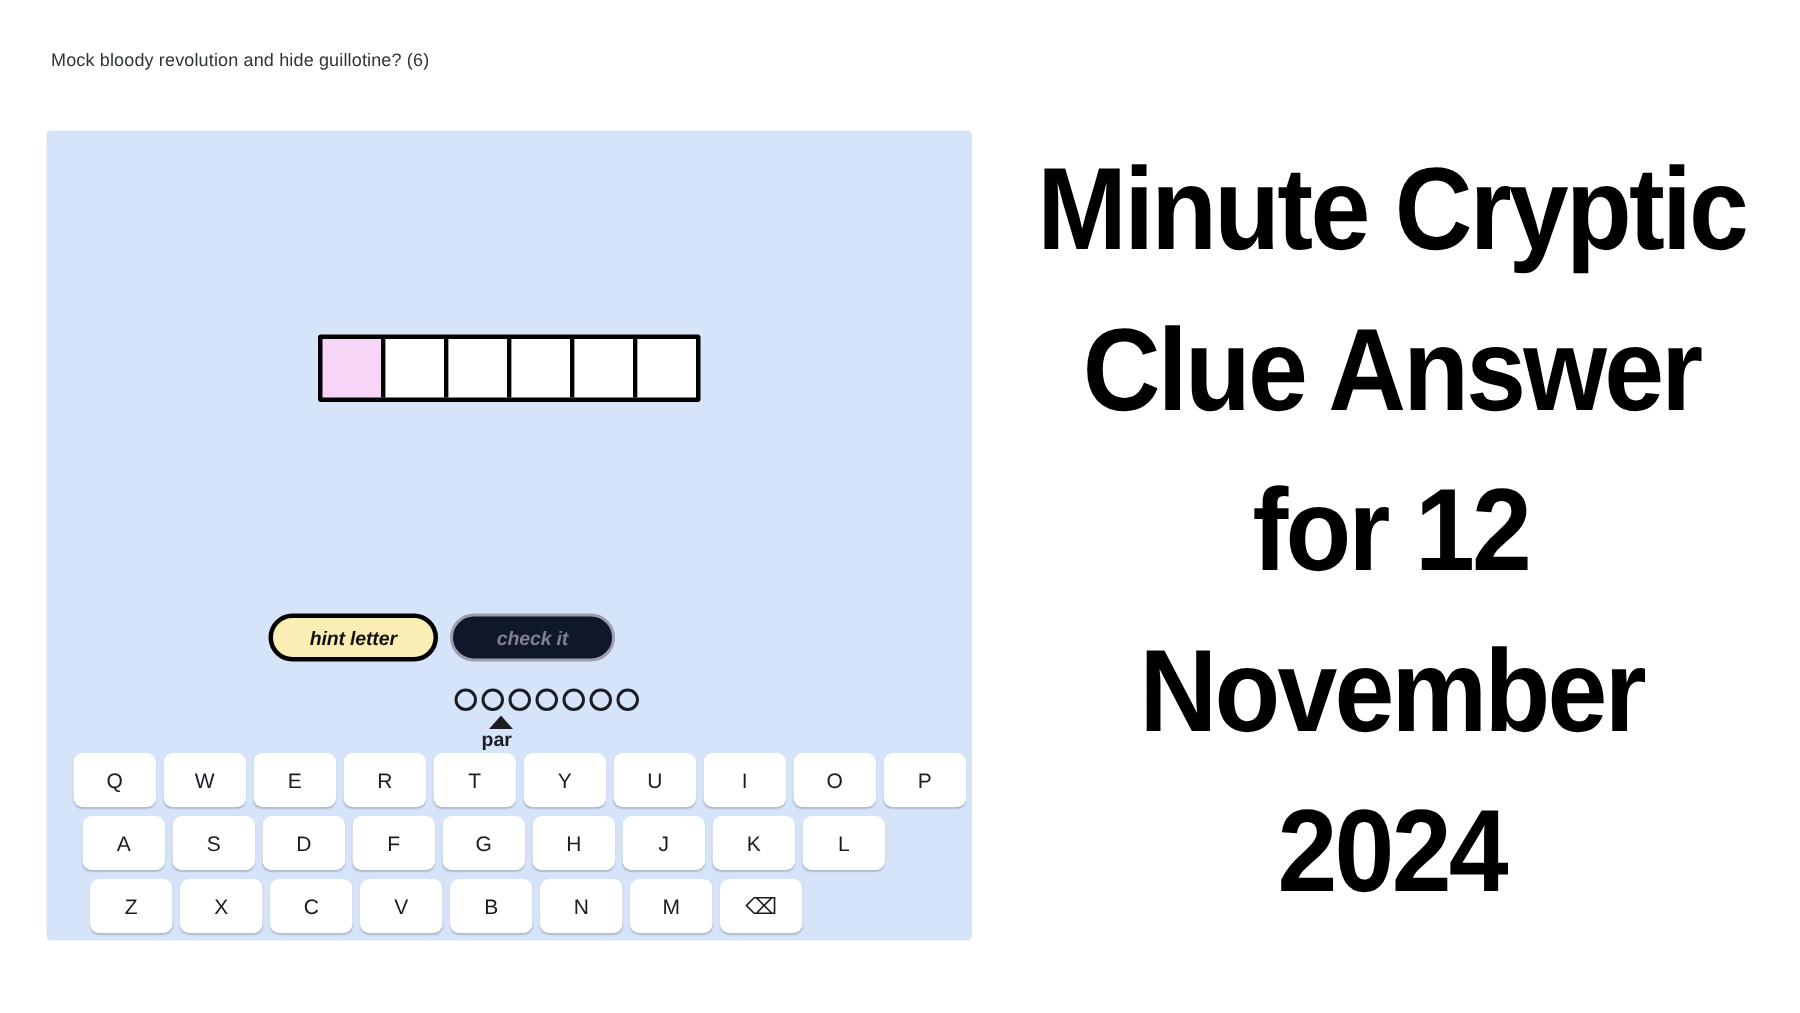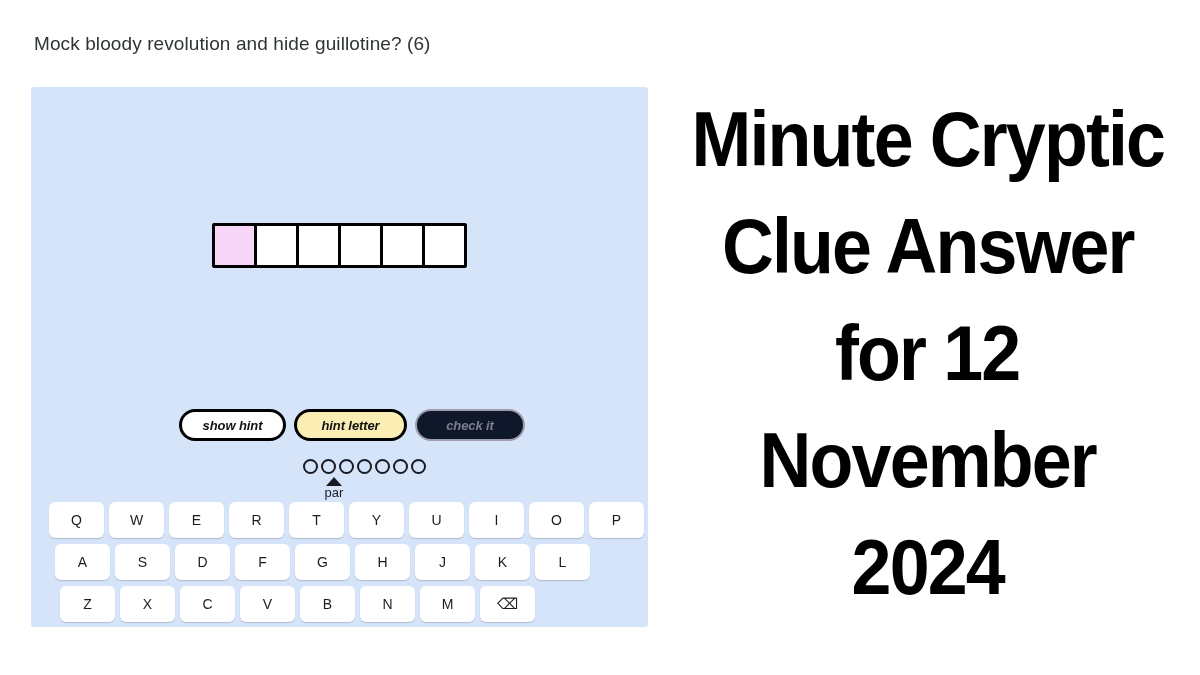--- a/index.html
+++ b/index.html
@@ -22,21 +22,21 @@
     left: 0;
     top: 0;
     width: 655px;
     height: 675px;
   }
 
   #clue-text {
     position: absolute;
     left: 34px;
     top: 33px;
-    font-size: 19px;
+    font-size: 12px;
     color: #2f3437;
     letter-spacing: 0.1px;
     white-space: nowrap;
   }
 
   #puzzle-panel {
     position: absolute;
     left: 31px;
     top: 87px;
     width: 617px;
@@ -125,22 +125,23 @@
     height: 15px;
     border: 2px solid #1b1b24;
     border-radius: 50%;
     box-sizing: border-box;
     background: transparent;
   }
   #par-marker {
     position: absolute;
     left: 18px;
     top: 18px;
-    text-align: center;
+    text-align: left;
     width: 26px;
+    font-weight: bold;
   }
   #par-triangle {
     width: 0;
     height: 0;
     margin: 0 auto;
     border-left: 8px solid transparent;
     border-right: 8px solid transparent;
     border-bottom: 9px solid #1b1b24;
   }
   #par-label {
@@ -220,21 +221,20 @@
     <div id="crossword-grid">
       <div class="grid-cell active"></div>
       <div class="grid-cell"></div>
       <div class="grid-cell"></div>
       <div class="grid-cell"></div>
       <div class="grid-cell"></div>
       <div class="grid-cell"></div>
     </div>
 
     <div id="action-buttons">
-      <div class="action-button hint">show hint</div>
       <div class="action-button letter">hint letter</div>
       <div class="action-button check">check it</div>
     </div>
 
     <div id="par-meter">
       <div id="par-dots">
         <div class="par-dot"></div>
         <div class="par-dot"></div>
         <div class="par-dot"></div>
         <div class="par-dot"></div>

